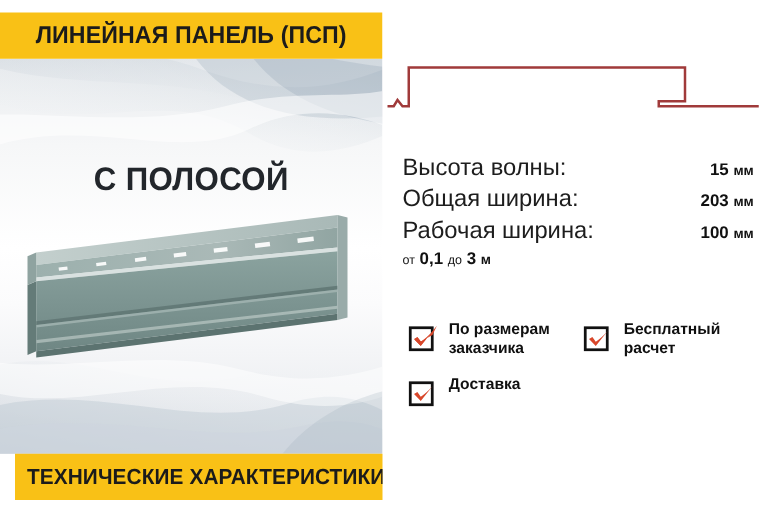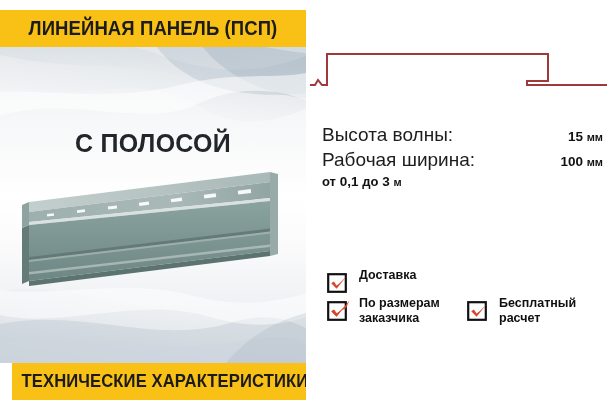--- a/index.html
+++ b/index.html
@@ -121,21 +121,21 @@
     white-space: nowrap;
   }
   .spec-value {
     font-size: 13.5px;
     font-weight: bold;
     color: #111111;
     white-space: nowrap;
     padding-right: 8px;
   }
   .spec-value .u { font-size: 11px; font-weight: bold; }
-  .spec-value .sm { font-size: 13px; font-weight: bold; margin-top: 22px; }
+  .spec-value .sm { font-size: 10px; font-weight: normal; margin-top: 22px; }
 
   
   .features {
     position: absolute;
     left: 20px; top: 255px;
     width: 285px;
   }
   .feat-row { display: flex; }
   .feat {
     display: flex;
@@ -267,71 +267,75 @@
       </svg>
     </div>
 
     <div class="specs">
 
       <div class="spec-row">
         <span class="spec-label">Высота волны:</span>
         <span class="spec-value"><span>15</span> <span class="u">мм</span></span>
       </div>
 
+      <div class="spec-row">
+        <span class="spec-label">Общая ширина:</span>
+        <span class="spec-value"><span>203</span> <span class="u">мм</span></span>
+      </div>
 
       <div class="spec-row">
         <span class="spec-label">Рабочая ширина:</span>
         <span class="spec-value"><span>100</span> <span class="u">мм</span></span>
       </div>
 
       <div class="spec-row">
         <span class="spec-value"><span class="sm">от</span> <span>0,1</span> <span class="sm">до</span> <span>3</span> <span class="u">м</span></span>
       </div>
     </div>
 
     <div class="features">
+
+      <div class="feat-row">
+
+        <div class="feat col1">
+          <div class="feat-box">
+            <svg width="26" height="26" viewBox="0 0 26 26">
+              <rect x="2.2" y="5.2" width="17.6" height="17.6" fill="#ffffff" stroke="#111111" stroke-width="2.2"></rect>
+              <path d="M5.5,14.5 L10.5,19.5 L23.5,3.5 L20.0,11.0 L10.8,16.2 L8.0,12.8 Z" fill="#d8472b"></path>
+              <path d="M5.2,14.2 L10.6,19.8 L24.0,3.0 C19.5,9.2 14.2,14.0 10.6,16.4 L7.9,12.6 Z" fill="#d8472b"></path>
+            </svg>
+          </div>
+          <div class="feat-label">
+            <span>По размерам</span><br><span>заказчика</span>
+          </div>
+        </div>
+
+        <div class="feat col2">
+          <div class="feat-box">
+            <svg width="26" height="26" viewBox="0 0 26 26">
+              <rect x="2.2" y="5.2" width="17.6" height="17.6" fill="#ffffff" stroke="#111111" stroke-width="2.2"></rect>
+              <path d="M5.2,14.2 L10.6,19.8 L24.0,3.0 C19.5,9.2 14.2,14.0 10.6,16.4 L7.9,12.6 Z" fill="#d8472b"></path>
+            </svg>
+          </div>
+          <div class="feat-label">
+            <span>Бесплатный</span><br><span>расчет</span>
+          </div>
+        </div>
+      </div>
 
       <div class="feat-row feat-row-2">
         <div class="feat col1">
           <div class="feat-box">
             <svg width="26" height="26" viewBox="0 0 26 26">
               <rect x="2.2" y="5.2" width="17.6" height="17.6" fill="#ffffff" stroke="#111111" stroke-width="2.2"></rect>
               <path d="M5.2,14.2 L10.6,19.8 L24.0,3.0 C19.5,9.2 14.2,14.0 10.6,16.4 L7.9,12.6 Z" fill="#d8472b"></path>
             </svg>
           </div>
           <div class="feat-label">
             <span>Доставка</span>
           </div>
         </div>
       </div>
-
-      <div class="feat-row">
-
-        <div class="feat col1">
-          <div class="feat-box">
-            <svg width="26" height="26" viewBox="0 0 26 26">
-              <rect x="2.2" y="5.2" width="17.6" height="17.6" fill="#ffffff" stroke="#111111" stroke-width="2.2"></rect>
-              <path d="M5.5,14.5 L10.5,19.5 L23.5,3.5 L20.0,11.0 L10.8,16.2 L8.0,12.8 Z" fill="#d8472b"></path>
-              <path d="M5.2,14.2 L10.6,19.8 L24.0,3.0 C19.5,9.2 14.2,14.0 10.6,16.4 L7.9,12.6 Z" fill="#d8472b"></path>
-            </svg>
-          </div>
-          <div class="feat-label">
-            <span>По размерам</span><br><span>заказчика</span>
-          </div>
-        </div>
-
-        <div class="feat col2">
-          <div class="feat-box">
-            <svg width="26" height="26" viewBox="0 0 26 26">
-              <rect x="2.2" y="5.2" width="17.6" height="17.6" fill="#ffffff" stroke="#111111" stroke-width="2.2"></rect>
-              <path d="M5.2,14.2 L10.6,19.8 L24.0,3.0 C19.5,9.2 14.2,14.0 10.6,16.4 L7.9,12.6 Z" fill="#d8472b"></path>
-            </svg>
-          </div>
-          <div class="feat-label">
-            <span>Бесплатный</span><br><span>расчет</span>
-          </div>
-        </div>
-      </div>
     </div>
 
   </div>
 
 </div>
 
 </body></html>

